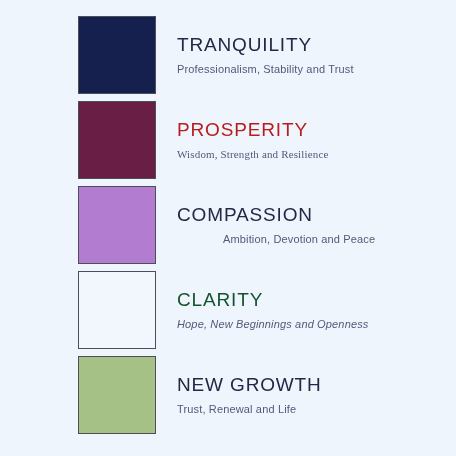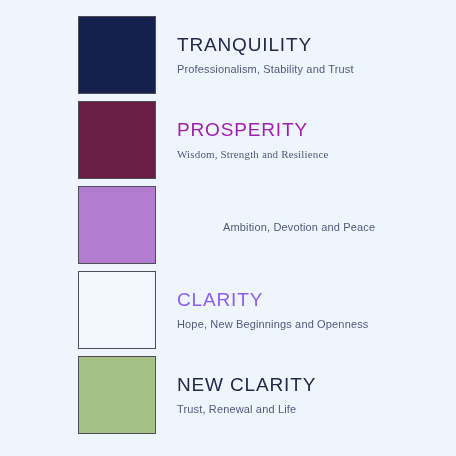--- a/index.html
+++ b/index.html
@@ -67,41 +67,42 @@
     <div class="swatch" style="background-color: rgb(22, 32, 79); border-color: rgb(76, 79, 87);"></div>
     <div class="row-text">
       <div class="row-title" style="color: rgb(36, 40, 70);">TRANQUILITY</div>
       <div class="row-subtitle" style="color: rgb(82, 89, 122);">Professionalism, Stability and Trust</div>
     </div>
   </div>
 
   <div class="palette-row">
     <div class="swatch" style="background-color: rgb(105, 31, 69); border-color: rgb(76, 79, 87);"></div>
     <div class="row-text">
-      <div class="row-title" style="color: #a21caf;">PROSPERITY</div>
+      <div class="row-title" style="color: #b91c1c;">PROSPERITY</div>
       <div class="row-subtitle" style="color: rgb(82, 89, 122); font-family: Liberation Serif, serif;">Wisdom, Strength and Resilience</div>
     </div>
   </div>
 
   <div class="palette-row">
     <div class="swatch" style="background-color: rgb(178, 125, 208); border-color: rgb(76, 79, 87);"></div>
     <div class="row-text">
+      <div class="row-title" style="color: rgb(36, 40, 70);">COMPASSION</div>
       <div class="row-subtitle" style="color: rgb(82, 89, 122); margin-left: 46px;">Ambition, Devotion and Peace</div>
     </div>
   </div>
 
   <div class="palette-row">
     <div class="swatch" style="background-color: rgb(242, 247, 254); border-color: rgb(76, 79, 87);"></div>
     <div class="row-text">
-      <div class="row-title" style="color: #8b5cf6;">CLARITY</div>
-      <div class="row-subtitle" style="color: rgb(82, 89, 122);">Hope, New Beginnings and Openness</div>
+      <div class="row-title" style="color: #14532d;">CLARITY</div>
+      <div class="row-subtitle" style="color: rgb(82, 89, 122); font-style: italic;">Hope, New Beginnings and Openness</div>
     </div>
   </div>
 
   <div class="palette-row">
     <div class="swatch" style="background-color: rgb(166, 193, 133); border-color: rgb(76, 79, 87);"></div>
     <div class="row-text">
-      <div class="row-title" style="color: rgb(36, 40, 70);">NEW CLARITY</div>
+      <div class="row-title" style="color: rgb(36, 40, 70);">NEW GROWTH</div>
       <div class="row-subtitle" style="color: rgb(82, 89, 122);">Trust, Renewal and Life</div>
     </div>
   </div>
 
 </div>
 
 </body></html>

